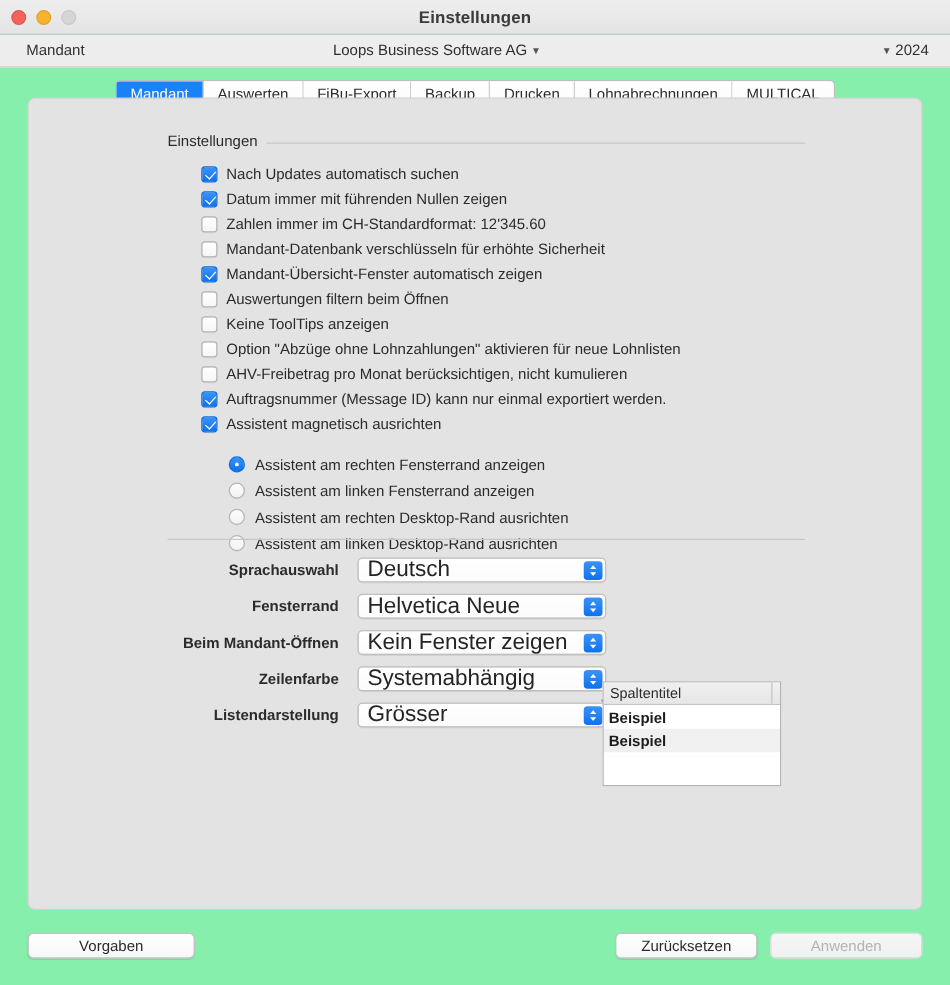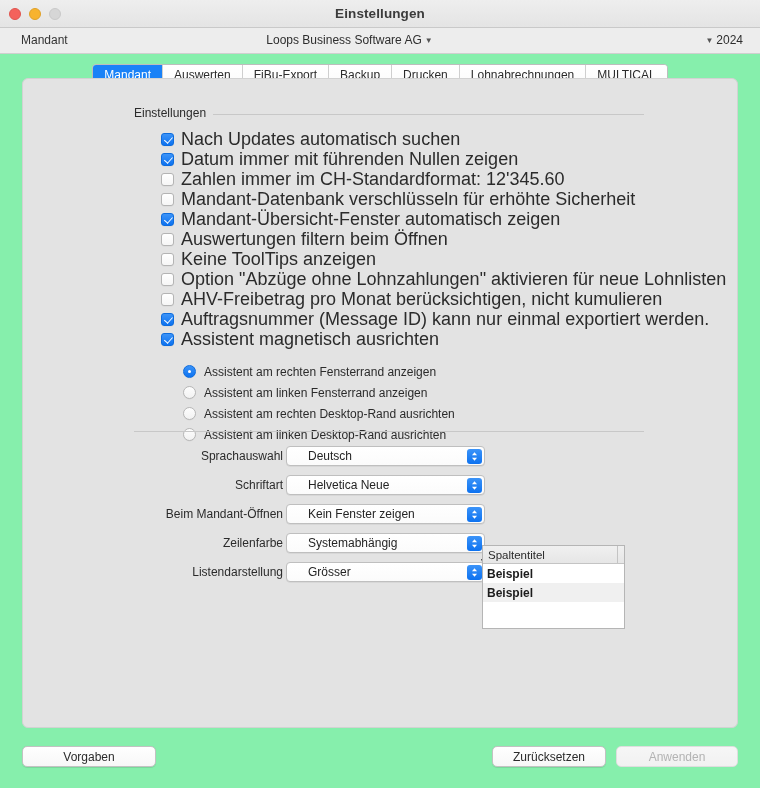--- a/index.html
+++ b/index.html
@@ -144,21 +144,21 @@
   }
   .cbx.on::after {
     content: "";
     position: absolute;
     left: 4px; top: 1px;
     width: 3.5px; height: 7px;
     border: solid #fff;
     border-width: 0 1.8px 1.8px 0;
     transform: rotate(42deg);
   }
-  .cb-label { font-size: 18px; color: #2b2b2b; white-space: nowrap; }
+  .cb-label { font-size: 12px; color: #2b2b2b; white-space: nowrap; }
 
   
   .rd-list { position: absolute; left: 160px; top: 282px; }
   .rd-row {
     height: 21px;
     display: flex; align-items: center;
     cursor: default;
   }
   .rdo {
     width: 13px; height: 13px; border-radius: 50%;
@@ -192,37 +192,38 @@
 
   
   .sel-list { position: absolute; left: 0; top: 362px; }
   .sel-row {
     height: 29px;
     display: flex; align-items: center;
   }
   .sel-label {
     width: 263px;
     text-align: right;
-    padding-right: 3px;
+    padding-right: 15px;
     font-size: 12px; color: #2b2b2b;
     white-space: nowrap;
+    font-weight: bold;
   }
   .popup {
     position: relative;
     width: 199px; height: 20px;
     background: linear-gradient(to bottom,#ffffff,#fbfbfb);
     border: 1px solid #bfbfbf;
     border-radius: 4px;
     box-shadow: 0 0.5px 0.5px rgba(0,0,0,0.10);
     display: flex; align-items: center;
     cursor: default;
   }
   .popup .val {
-    font-size: 12px; color: #242424;
-    padding-left: 21px;
+    font-size: 18px; color: #242424;
+    padding-left: 7px;
     white-space: nowrap; overflow: hidden;
   }
   .popup .stepper {
     position: absolute; right: 2px; top: 2px;
     width: 15px; height: 15px;
     border-radius: 3px;
     background: linear-gradient(to bottom,#3b93f8,#0d72f0);
   }
   .popup .stepper svg { display: block; }
 
@@ -404,21 +405,21 @@
             <span class="val">Deutsch</span>
             <span class="stepper">
               <svg width="15" height="15" viewBox="0 0 15 15">
                 <path d="M7.5 3.2 L10 6.2 L5 6.2 Z" fill="#ffffff"></path>
                 <path d="M7.5 11.8 L10 8.8 L5 8.8 Z" fill="#ffffff"></path>
               </svg>
             </span>
           </div>
         </div>
         <div class="sel-row">
-          <div class="sel-label">Schriftart</div>
+          <div class="sel-label">Fensterrand</div>
           <div class="popup">
             <span class="val">Helvetica Neue</span>
             <span class="stepper">
               <svg width="15" height="15" viewBox="0 0 15 15">
                 <path d="M7.5 3.2 L10 6.2 L5 6.2 Z" fill="#ffffff"></path>
                 <path d="M7.5 11.8 L10 8.8 L5 8.8 Z" fill="#ffffff"></path>
               </svg>
             </span>
           </div>
         </div>

